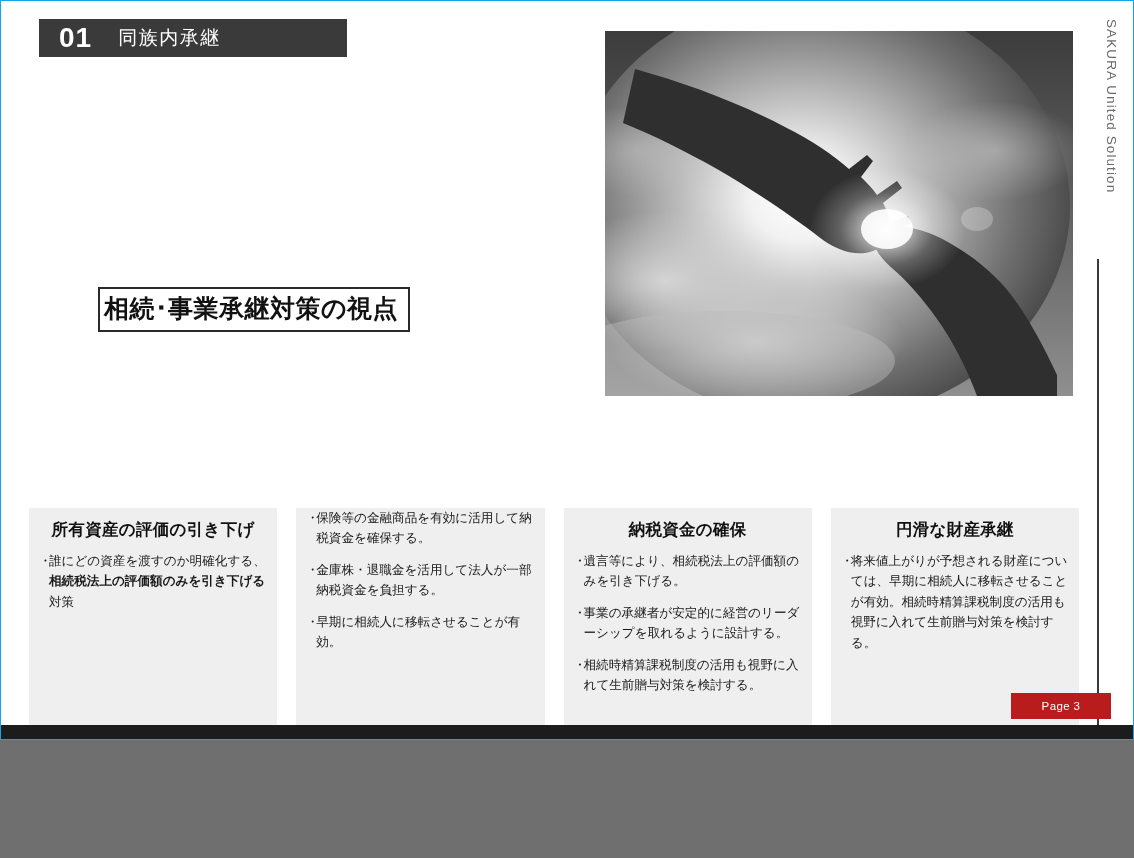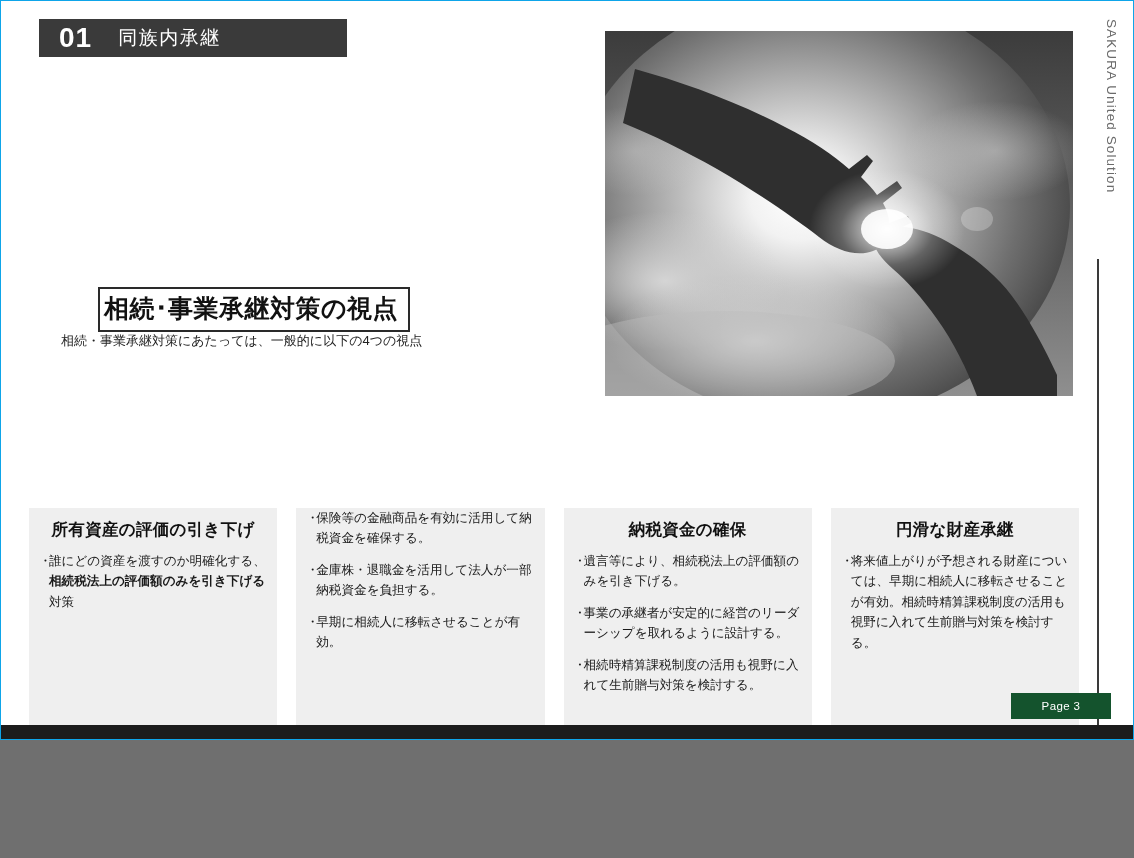--- a/index.html
+++ b/index.html
@@ -157,21 +157,21 @@
   .bold-run {
     font-weight: bold;
   }
   
   .page-badge {
     position: absolute;
     right: 22px;
     bottom: 20px;
     width: 100px;
     height: 26px;
-    background: #14532d;
+    background: #b91c1c;
     color: #ffffff;
     font-size: 11.5px;
     display: flex;
     align-items: center;
     justify-content: center;
     letter-spacing: 0.4px;
   }
 </style>
 </head>
 <body>
@@ -228,21 +228,20 @@
       <ellipse cx="372" cy="188" rx="16" ry="12" fill="#ffffff" opacity="0.25"></ellipse>
       <ellipse cx="120" cy="330" rx="170" ry="50" fill="#bdbdbd" opacity="0.45"></ellipse>
     </svg>
   </div>
 
   <div class="headline-box">
     <div class="headline-text">相続･事業承継対策の視点</div>
   </div>
 
   <div class="lead-text">
-    <div>相続・事業承継対策にあたっては、一般的に以下の4つの視点</div>
   </div>
 
   <div class="cards" id="cards-container">
       <div class="card">
         <div class="card-title">所有資産の評価の引き下げ</div>
         <div class="card-body">
           <div class="bullet">
             <span class="dot">・</span>
             <span class="btext"><span>誰にどの資産を渡すのか明確化する、</span><span class="bold-run">相続税法上の評価額のみを引き下げる</span><span>対策</span></span>
           </div>

